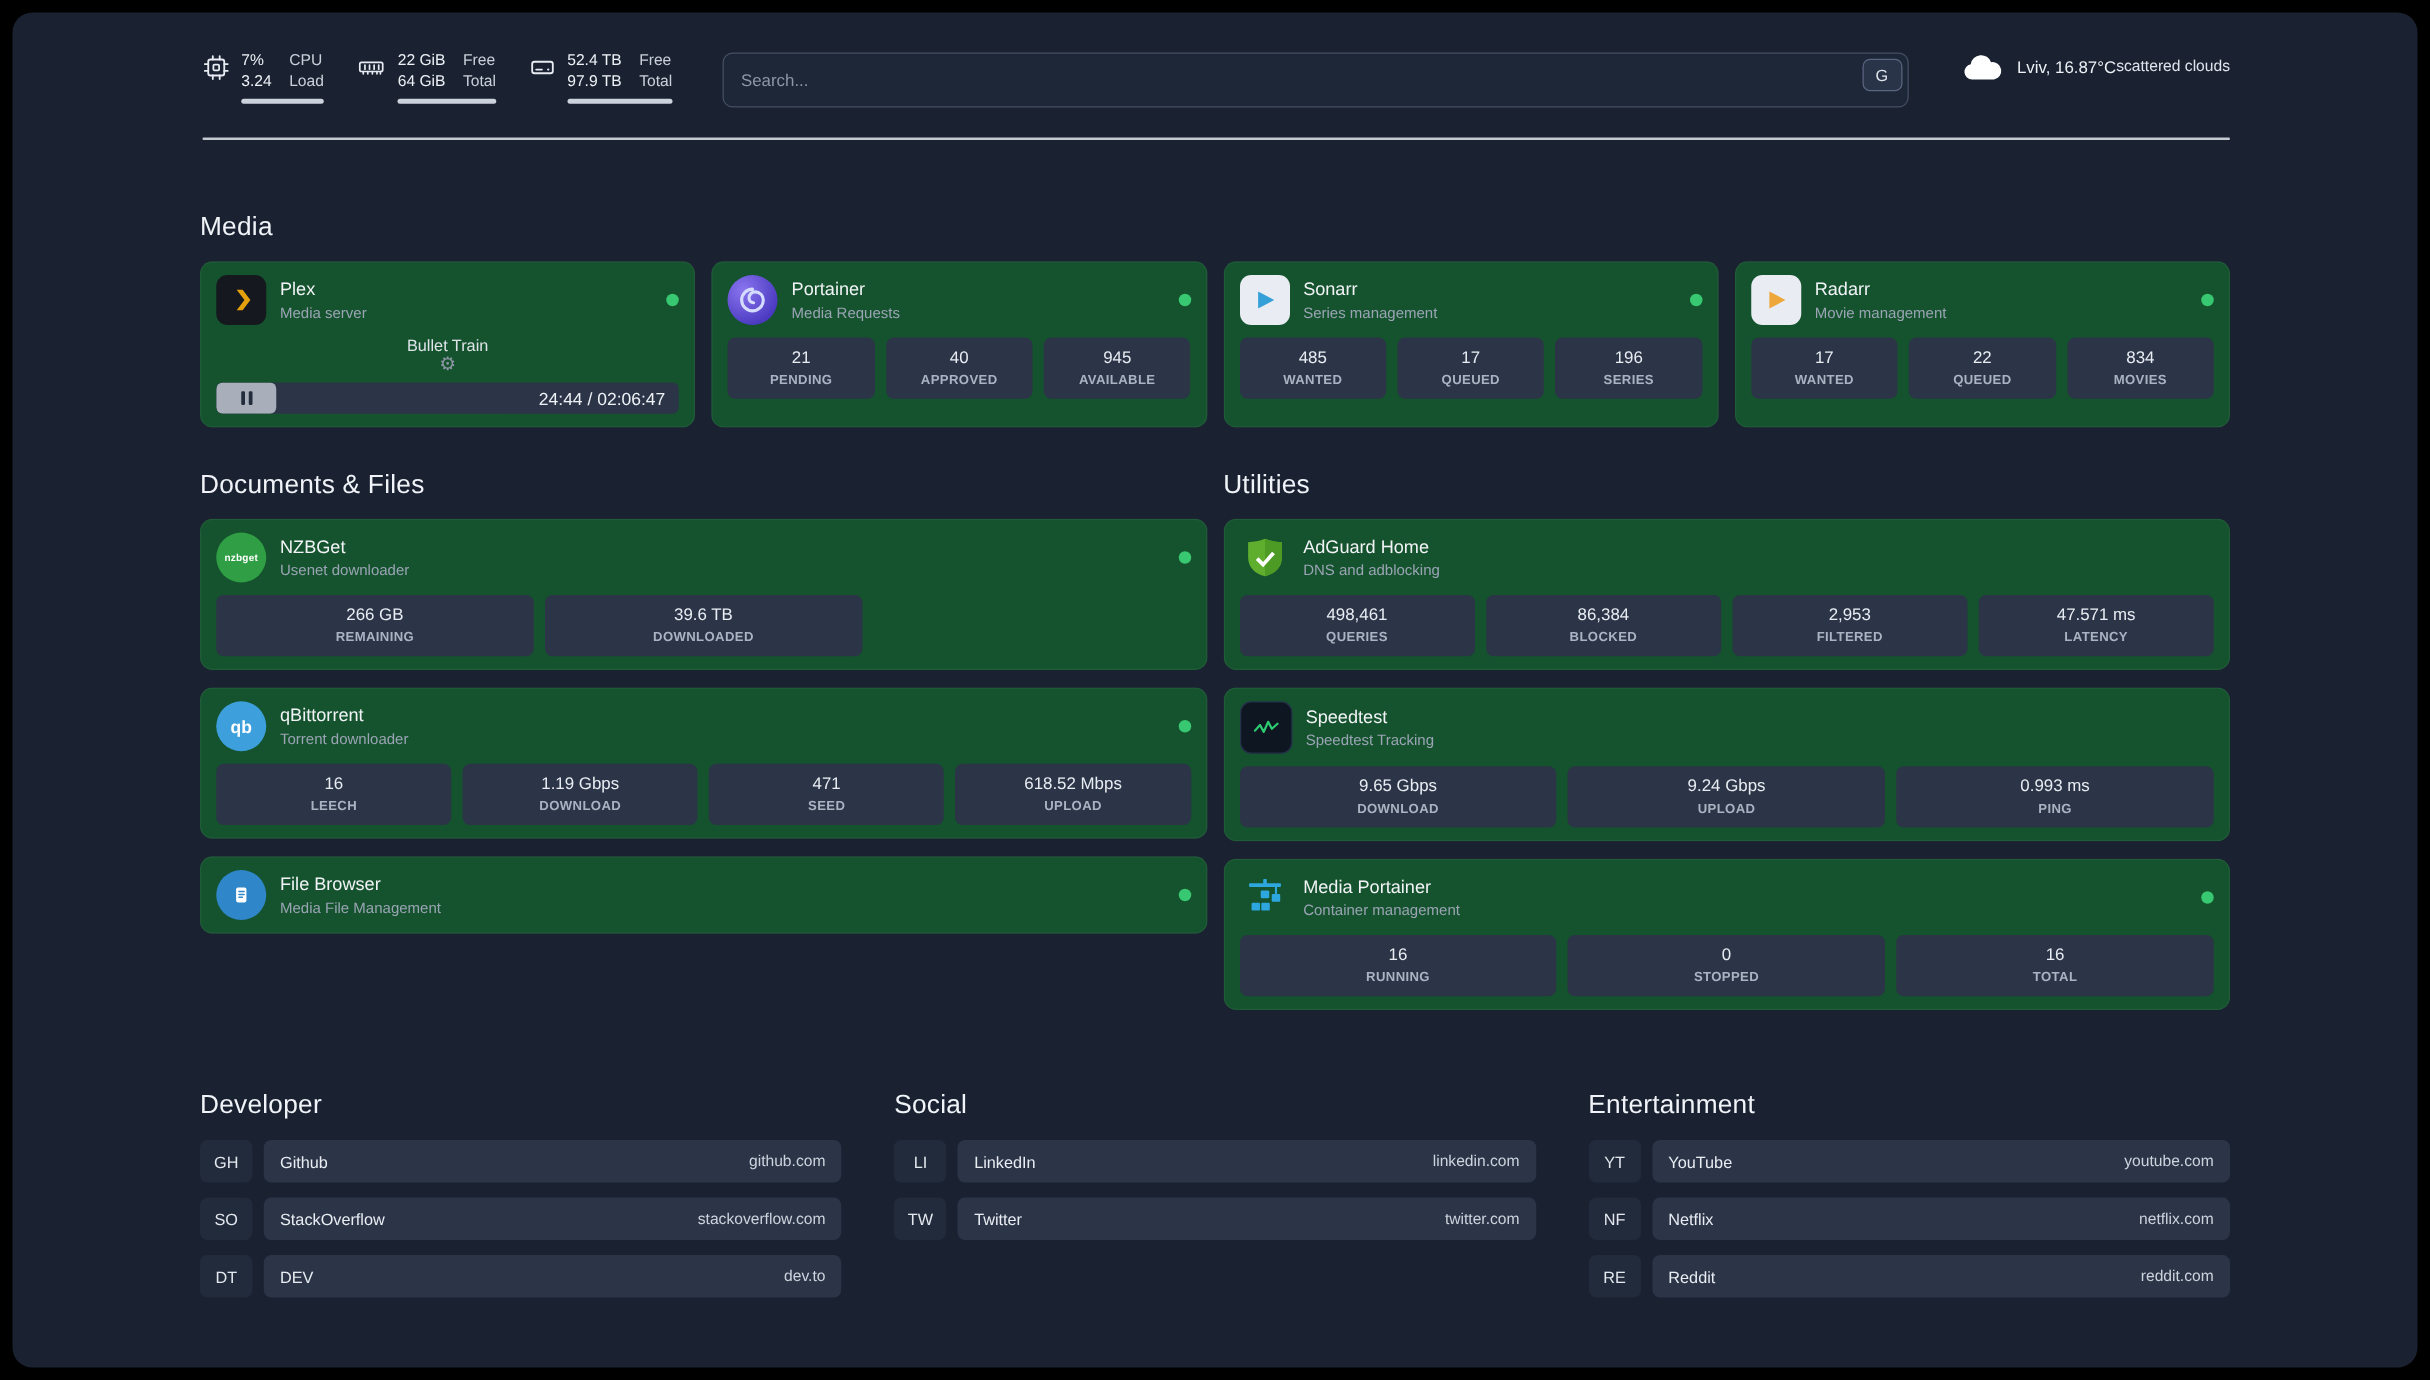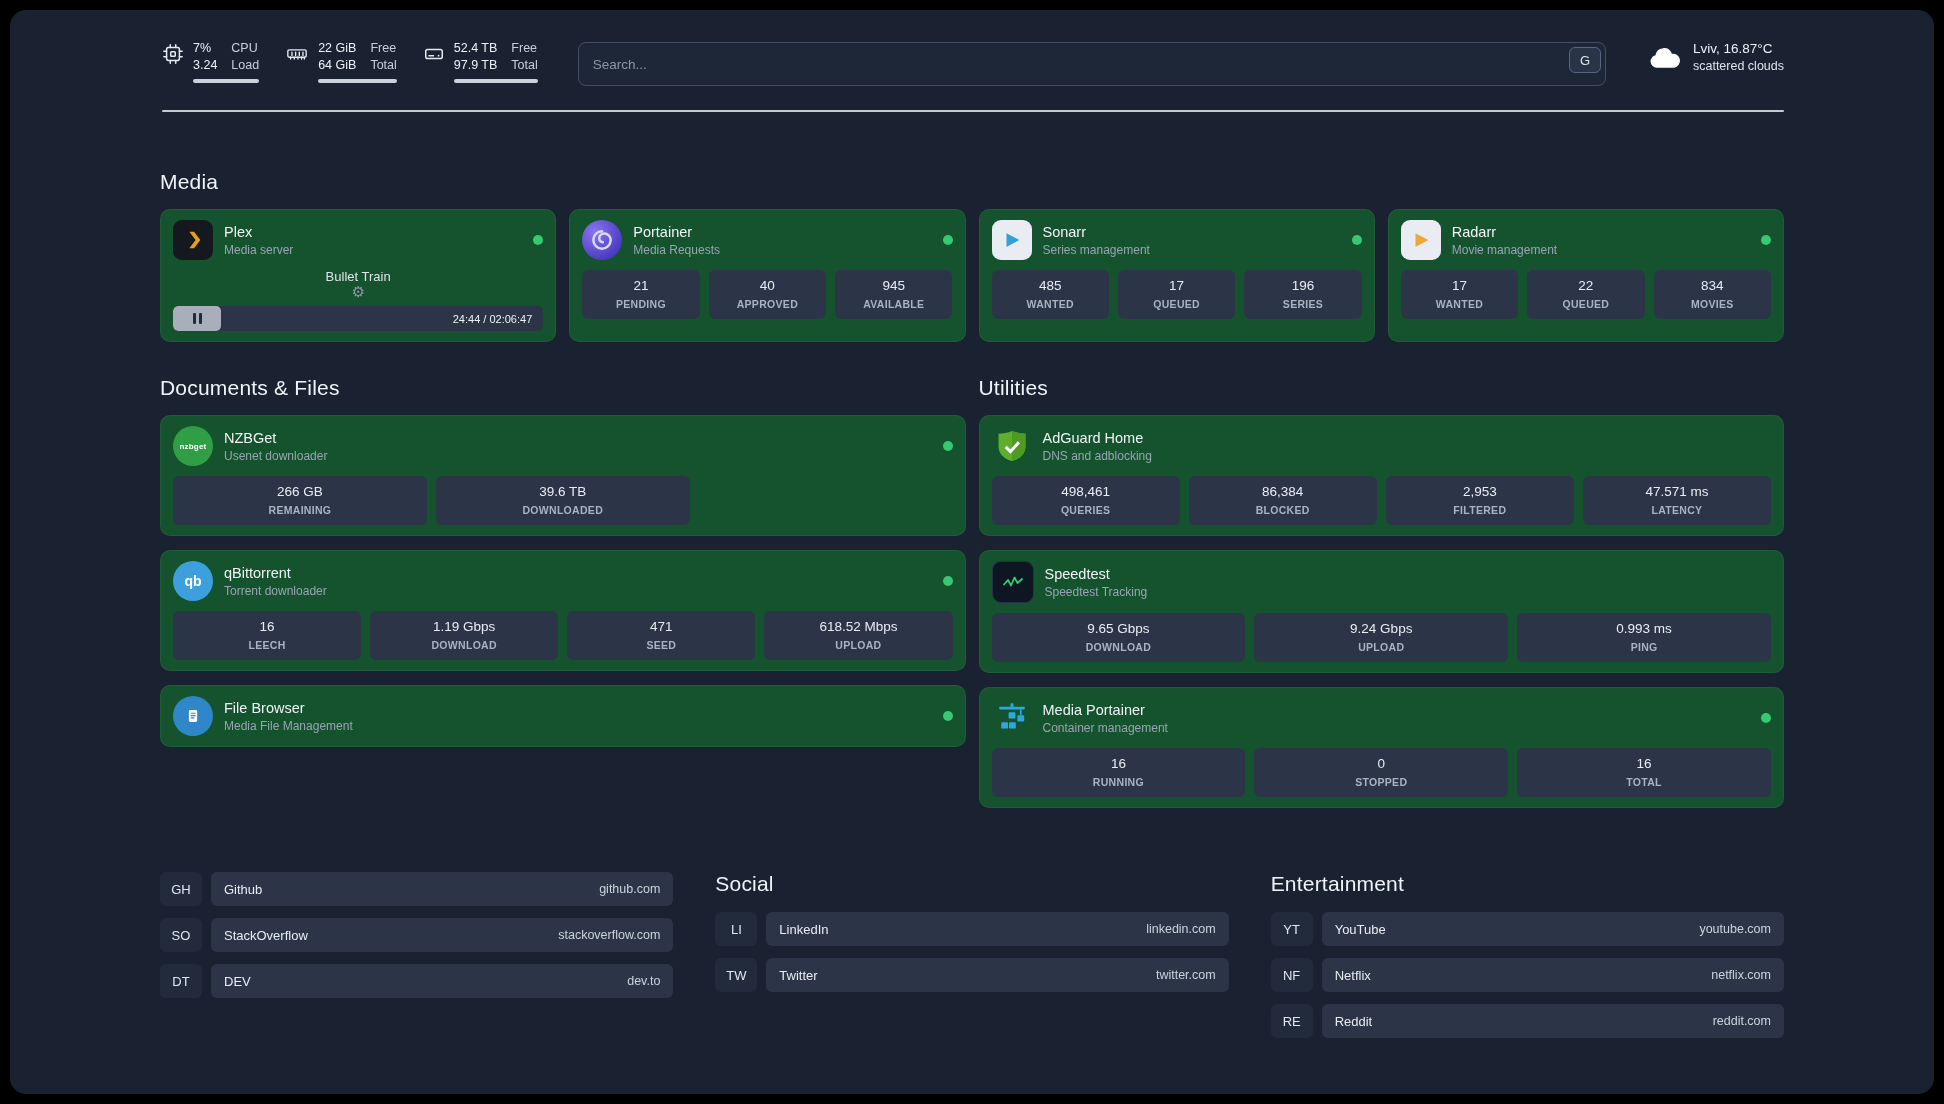--- a/index.html
+++ b/index.html
@@ -42,21 +42,21 @@
     font-family:"Liberation Sans", sans-serif;
   }
   .search-input::placeholder{color:#8d96a6;}
   .search-kbd{
     position:absolute;right:5px;top:5px;width:30px;height:24px;
     border:1px solid #5a6580;border-radius:6px;background:#2a3449;
     color:#dfe4ec;display:flex;align-items:center;justify-content:center;
     font-size:13px;
   }
   .weather{display:flex;align-items:center;gap:11px;color:#eef1f5;margin-top:0px;white-space:nowrap;}
-  .weather-lines{display:flex;flex-direction:column;}
+  .weather-lines{display:flex;flex-direction:row;}
   .weather-loc{font-size:13.5px;line-height:18px;}
   .weather-cond{font-size:12.5px;line-height:17px;color:#dfe4ec;}
 
   .divider{margin:16px 150px 0 152px;height:2px;background:#d4d9e0;border-radius:1px;opacity:.92;}
 
   
   .section-title{
     margin:0;font-size:21px;font-weight:500;color:#f0f3f7;letter-spacing:.2px;
   }
   .media-title{margin-top:58px;margin-bottom:15px;}
@@ -93,21 +93,21 @@
   .player-bar{
     margin-top:7px;position:relative;height:25px;background:#2b3547;
     border-radius:5px;display:flex;align-items:center;overflow:hidden;
   }
   .player-fill{
     height:100%;background:#a8afbb;border-radius:5px;
     display:flex;align-items:center;justify-content:center;
   }
   .pause{display:flex;gap:3px;}
   .pause i{display:block;width:3px;height:11px;background:#232c3c;border-radius:1px;}
-  .player-time{position:absolute;right:11px;font-size:11px;color:#eef1f6;}
+  .player-time{position:absolute;right:11px;font-size:14px;color:#eef1f6;}
 
   
   .two-col{display:grid;grid-template-columns:1fr 1fr;gap:0 13px;align-items:start;}
   .col .section-title{margin-top:34px;margin-bottom:15px;}
   .col .card{margin-bottom:14px;}
   .col .card:last-child{margin-bottom:0;}
 
   
   .links-grid{display:grid;grid-template-columns:repeat(3,1fr);gap:0 42px;margin-top:64px;}
   .link-col .section-title{margin-bottom:16px;}
@@ -509,20 +509,21 @@
               <div class="tile-label">TOTAL</div>
             </div>
           </div>
         </div>
       </div>
     </div>
 
     <div class="links-grid">
 
       <div class="link-col">
+        <h2 class="section-title">Developer</h2>
         <div class="link-row">
           <span class="link-abbr">GH</span>
           <span class="link-pill">
             <span class="link-name">Github</span>
             <span class="link-url">github.com</span>
           </span>
         </div>
         <div class="link-row">
           <span class="link-abbr">SO</span>
           <span class="link-pill">

